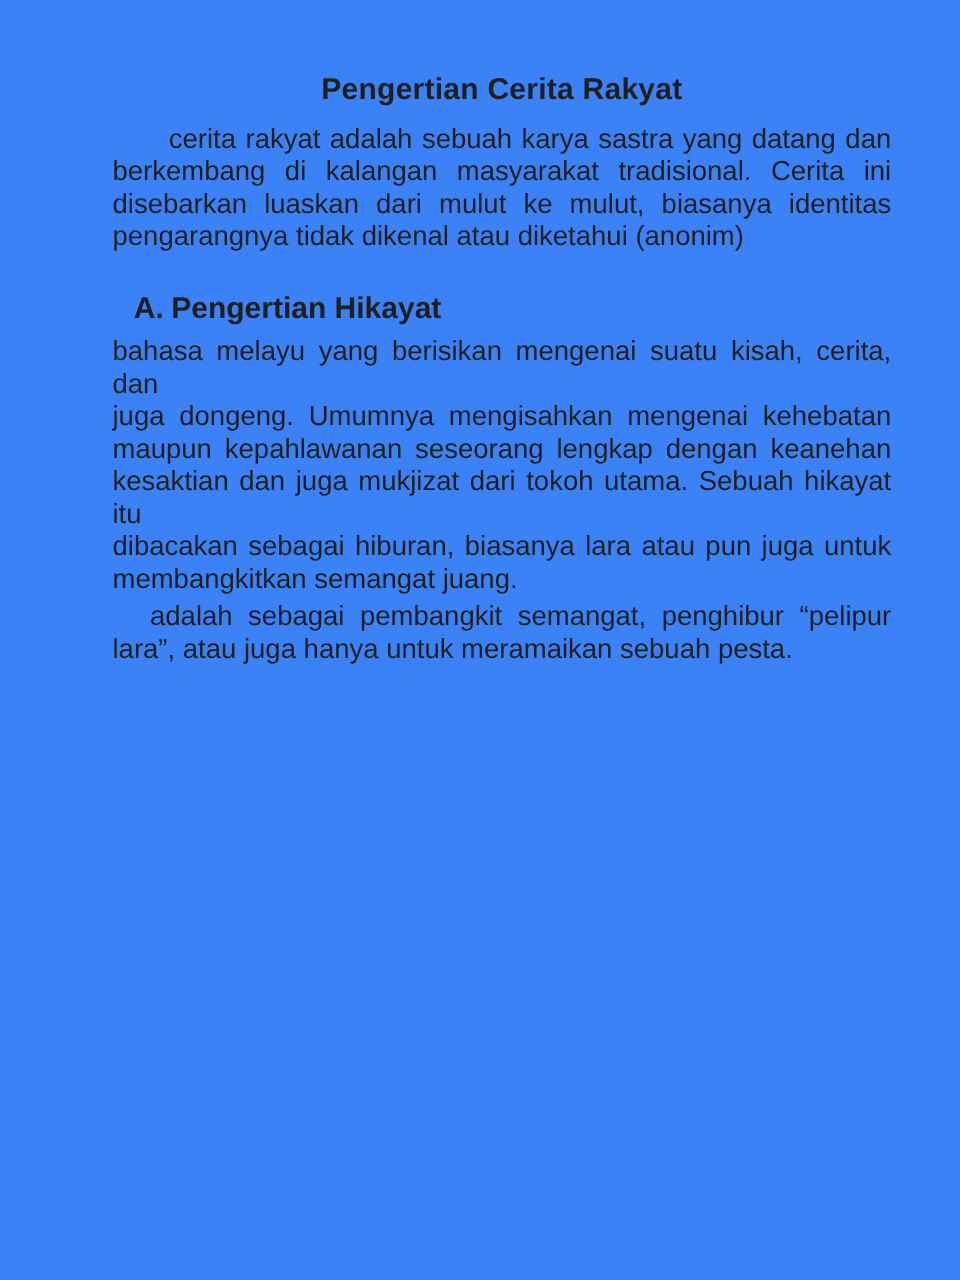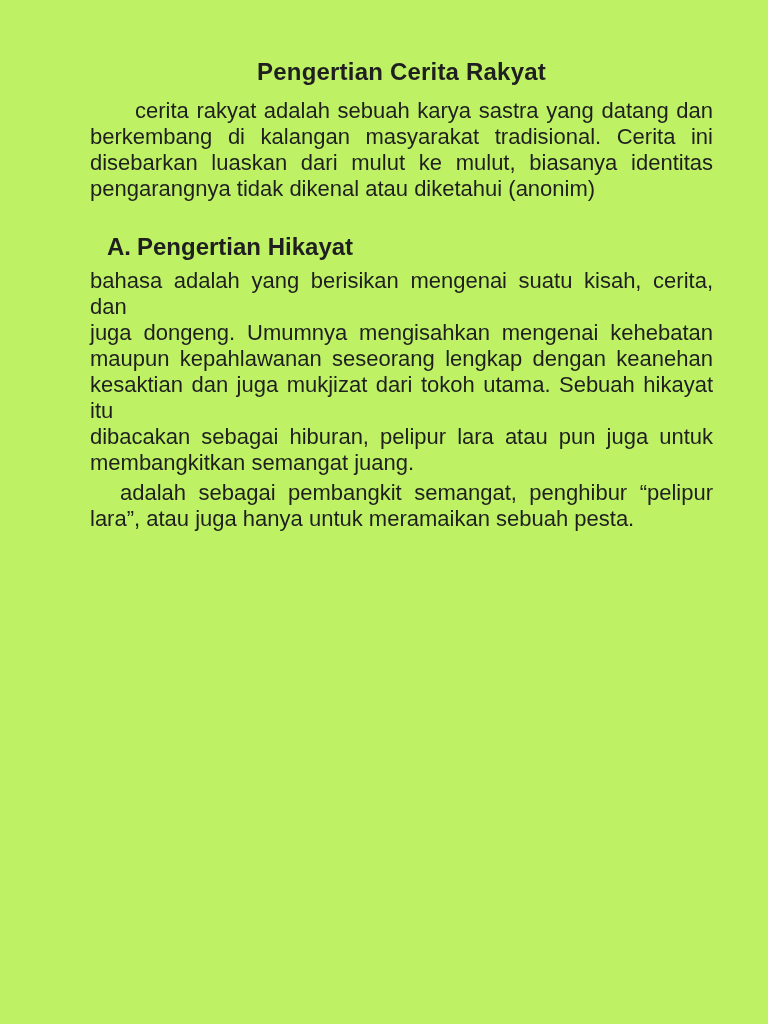--- a/index.html
+++ b/index.html
@@ -4,21 +4,21 @@
 <style>
   html, body {
     margin: 0;
     padding: 0;
     background: #ffffff;
   }
   .page {
     position: relative;
     width: 768px;
     height: 1024px;
-    background: #bef264;
+    background: #3b82f6;
     overflow: hidden;
     font-family: "Liberation Sans", "DejaVu Sans", sans-serif;
     color: #1f1f1f;
   }
   .content {
     position: absolute;
     left: 90px;
     top: 56px;
     width: 623px;
   }
@@ -79,25 +79,25 @@
       <div class="line">berkembang di kalangan masyarakat tradisional. Cerita ini</div>
       <div class="line">disebarkan luaskan dari mulut ke mulut, biasanya identitas</div>
       <div class="line last">pengarangnya tidak dikenal atau diketahui (anonim)</div>
     </div>
 
     <div class="section-heading section-heading-a">
       <span class="num">A.</span><span>Pengertian Hikayat</span>
     </div>
 
     <div class="para para-a">
-      <div class="line">bahasa adalah yang berisikan mengenai suatu kisah, cerita, dan</div>
+      <div class="line">bahasa melayu yang berisikan mengenai suatu kisah, cerita, dan</div>
       <div class="line">juga dongeng. Umumnya mengisahkan mengenai kehebatan</div>
       <div class="line">maupun kepahlawanan seseorang lengkap dengan keanehan</div>
       <div class="line">kesaktian dan juga mukjizat dari tokoh utama. Sebuah hikayat itu</div>
-      <div class="line">dibacakan sebagai hiburan, pelipur lara atau pun juga untuk</div>
+      <div class="line">dibacakan sebagai hiburan, biasanya lara atau pun juga untuk</div>
       <div class="line last">membangkitkan semangat juang.</div>
     </div>
 
 
     <div class="para para-b">
       <div class="line first">adalah sebagai pembangkit semangat, penghibur “pelipur</div>
       <div class="line last">lara”, atau juga hanya untuk meramaikan sebuah pesta.</div>
     </div>
 
   </div>

